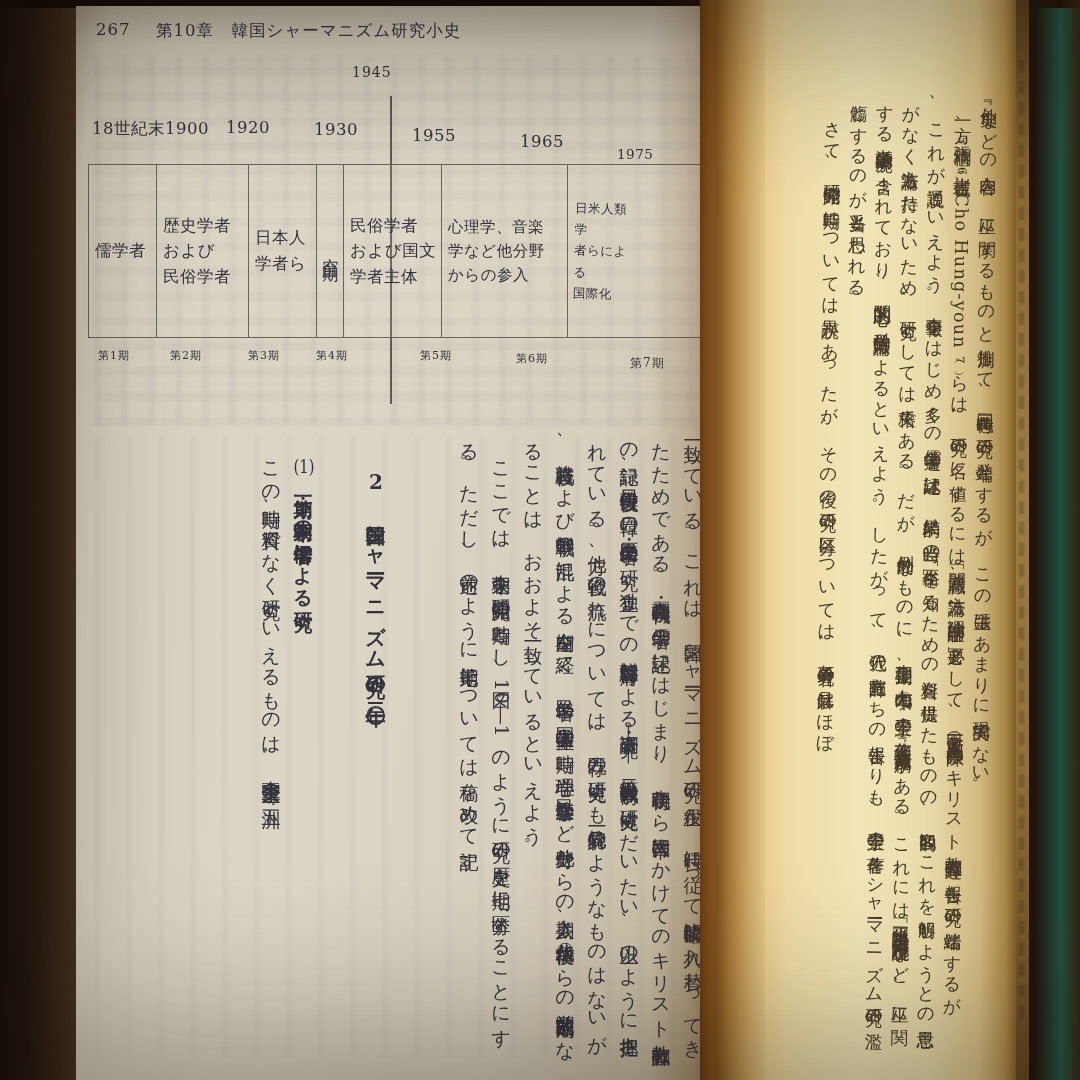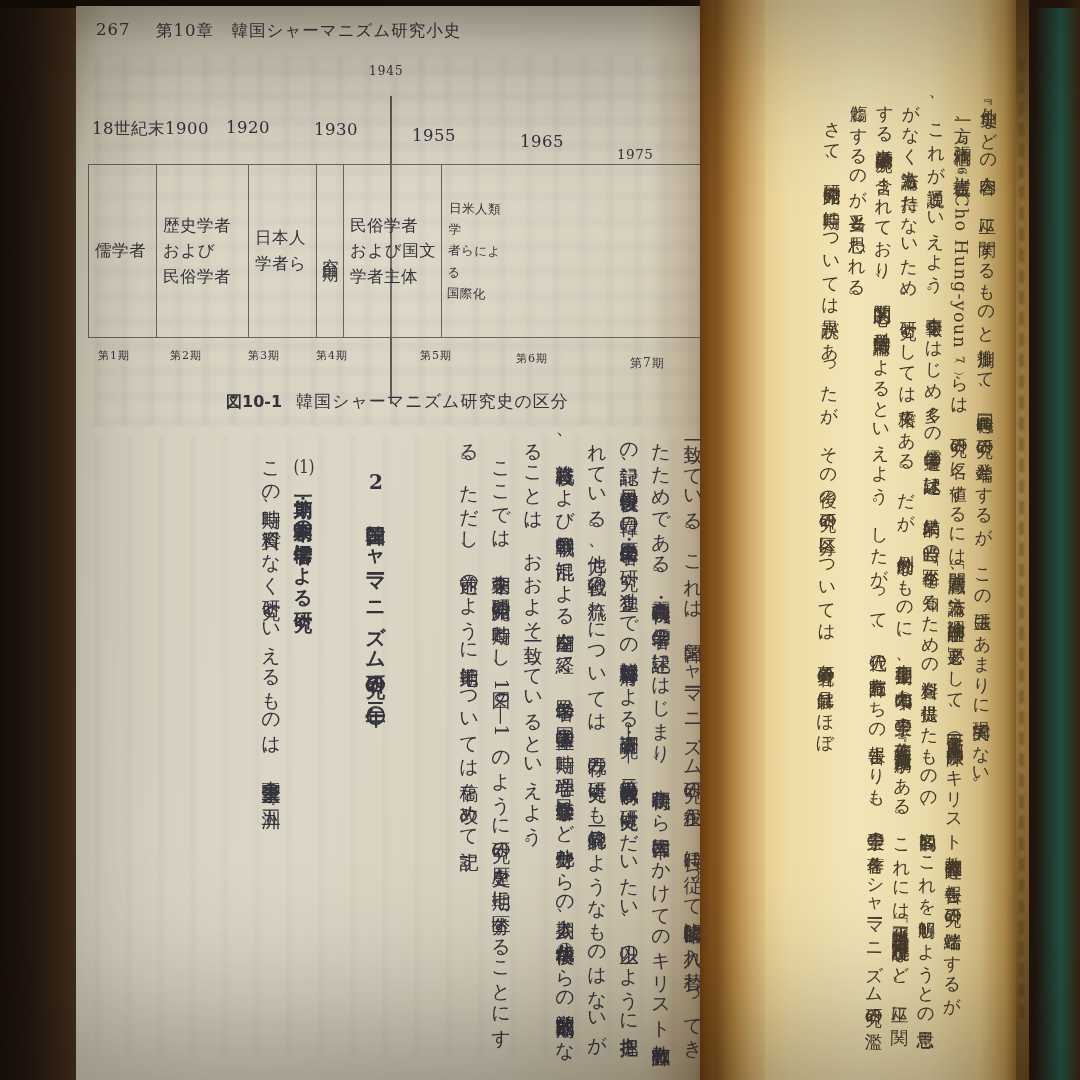--- a/index.html
+++ b/index.html
@@ -33,21 +33,21 @@
                repeating-linear-gradient(0deg,rgba(85,90,115,.04) 0 9px,transparent 9px 25px);
     filter:blur(1.4px);}
   .ghost2{position:absolute;left:18px;top:430px;width:610px;height:620px;pointer-events:none;
     background:repeating-linear-gradient(90deg,rgba(85,90,115,.035) 0 6px,transparent 6px 32px);
     filter:blur(1.4px);}
   .pheader{position:absolute;top:14px;left:0;width:100%;font-size:16.5px;letter-spacing:1px;}
   .pagenum{position:absolute;left:20px;top:0;}
   .chapter{position:absolute;left:80px;top:0;}
   
   .figure{position:absolute;left:0;top:48px;width:640px;height:372px;}
-  .y1945{position:absolute;left:293px;top:10px;font-size:12px;letter-spacing:1px;}
+  .y1945{position:absolute;left:276px;top:10px;font-size:14px;letter-spacing:1px;}
   .yline{position:absolute;left:314px;top:42px;width:1.5px;height:308px;background:#5d5a52;}
   .ylabel{position:absolute;font-size:16.5px;letter-spacing:.5px;}
   .y0{left:16px;top:64px;}  .y1{left:150px;top:64px;}  .y2{left:238px;top:66px;}
   .y3{left:336px;top:72px;} .y4{left:444px;top:78px;}  .y5{left:541px;top:92px;font-size:13.5px;}
   .ftable{position:absolute;left:12px;top:110px;width:626px;height:172px;display:flex;
     border:1.2px solid #66635a;background:rgba(235,230,216,.12);}
   .fcell{border-right:1.2px solid #66635a;box-sizing:border-box;display:flex;align-items:center;
     padding:4px 4px 4px 6px;font-size:16.5px;line-height:1.55;white-space:pre-line;
     letter-spacing:.5px;}
   .fcell:last-child{border-right:none;}
@@ -118,36 +118,36 @@
         <div class="fcell fc0">儒学者</div>
         <div class="fcell fc2">歴史学者
 および
 民俗学者</div>
         <div class="fcell fc3">日本人
 学者ら</div>
         <div class="fcell fc4">空白期</div>
         <div class="fcell fc5">民俗学者
 および国文
 学者主体</div>
+        <div class="fcell fc6">心理学、音楽
+学など他分野
+からの参入</div>
         <div class="fcell fc7">日米人類学
 者らによる
 国際化</div>
       </div>
 
       <span class="period p0">第1期</span>
       <span class="period p1">第2期</span>
       <span class="period p2">第3期</span>
       <span class="period p3">第4期</span>
       <span class="period p4">第5期</span>
       <span class="period p5">第6期</span>
       <span class="period p6">第7期</span>
 
-      <div class="fcaption">
-        <b>図10-1</b><span>韓国シャーマニズム研究史の区分</span>
-      </div>
     </div>
 
     <div class="vbody lbody">
       <p class="noind">一致している。これは、韓国シャーマニズム研究の主役が、時代に従って比較的明確に入れ替わってきたためである。高麗・李朝時代の儒学者の記述にはじまり、李朝時代から大韓帝国にかけてのキリスト教宣教師の記録、日韓併合以後の日韓の歴史・民俗学者の研究、独立までの朝鮮総督府等による調査・研究――第二次世界大戦以前の研究史はだいたい、以上のように把握されている。他方、戦後の流れについては、既存の研究史にも統一見解のようなものはないが、終戦直後および朝鮮戦争の混乱による空白期を経て、民俗学者と国文学者主体の時期、心理学、民族音楽学など他分野からの参入期、八〇年代前後からの学問的成熟期となることは、おおよそ一致しているといえよう。</p>
       <p>ここでは、李朝末を研究開始の時期とし、図10―1のように研究の歴史を七期に区分することにする。ただし、前述のように第七期については稿を改めて記す。</p>
       <h2 class="sec">
         <span class="secno">2</span><span>韓国シャーマニズム研究の二〇〇年</span>
       </h2>
       <h3 class="sub">
         <span class="subno">(1)</span><span class="subt">第一期：李朝末の儒学者による研究</span>

